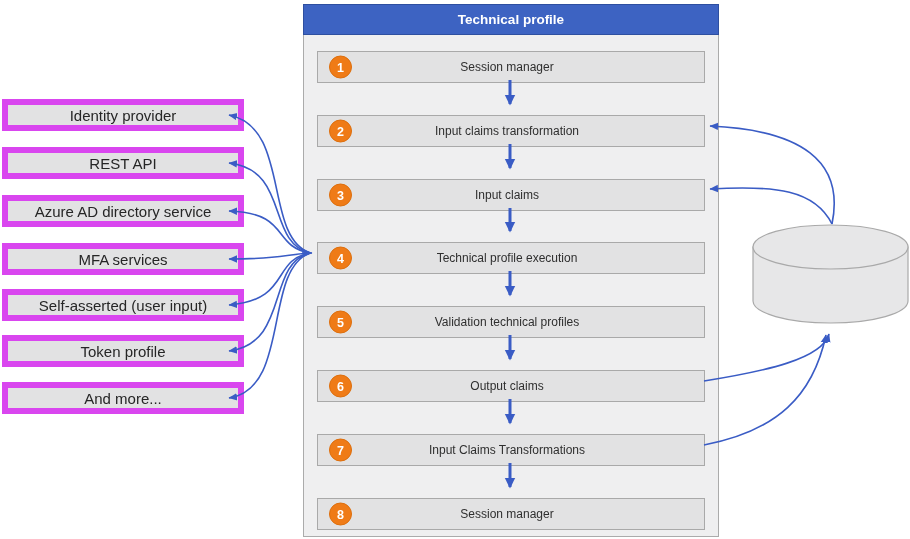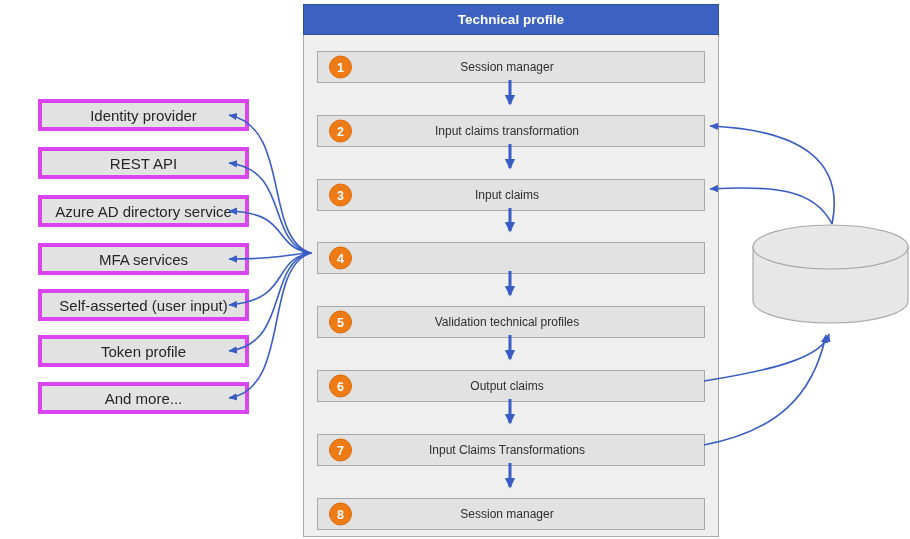--- a/index.html
+++ b/index.html
@@ -17,24 +17,24 @@
         background:#e2e2e3;border:1px solid #a9a9a9;box-sizing:border-box;}
   .step-label{position:absolute;left:0;right:8px;top:50%;transform:translateY(-50%);
         text-align:center;font-size:12px;color:#2f2f2f;}
   .badge{position:absolute;left:11px;top:50%;transform:translateY(-50%);
         width:23px;height:23px;border-radius:50%;
         background:#ef7b17;border:1px solid #dd6e0c;box-sizing:border-box;
         color:#ffffff;font-weight:bold;font-size:12.5px;
         display:flex;align-items:center;justify-content:center;z-index:2;}
 
   
-  .provider{position:absolute;left:2px;width:211px;height:32px;
-        background:#e2e2e3;border:4px solid #d946ef;box-sizing:border-box;
+  .provider{position:absolute;left:2px;width:242px;height:32px;
+        background:#e2e2e3;border:6px solid #d946ef;box-sizing:border-box;
         display:flex;align-items:center;justify-content:center;
-        font-size:15px;color:#262626;z-index:2;margin-left:36px;}
+        font-size:15px;color:#262626;z-index:2;}
 
   
   .overlay{position:absolute;left:0;top:0;width:910px;height:539px;z-index:5;pointer-events:none;}
 
   .cyl-label{position:absolute;left:753px;top:271px;width:155px;height:20px;
         text-align:center;font-size:16.5px;color:#2b2b2b;z-index:6;}
 </style>
 </head>
 <body>
 
@@ -50,20 +50,21 @@
     <div class="step" style="top:110px">
       <span class="badge">2</span>
       <span class="step-label">Input claims transformation</span>
     </div>
     <div class="step" style="top:174px">
       <span class="badge">3</span>
       <span class="step-label">Input claims</span>
     </div>
     <div class="step" style="top:237px">
       <span class="badge">4</span>
+      <span class="step-label">Technical profile execution</span>
     </div>
     <div class="step" style="top:301px">
       <span class="badge">5</span>
       <span class="step-label">Validation technical profiles</span>
     </div>
     <div class="step" style="top:365px">
       <span class="badge">6</span>
       <span class="step-label">Output claims</span>
     </div>
     <div class="step" style="top:429px">

